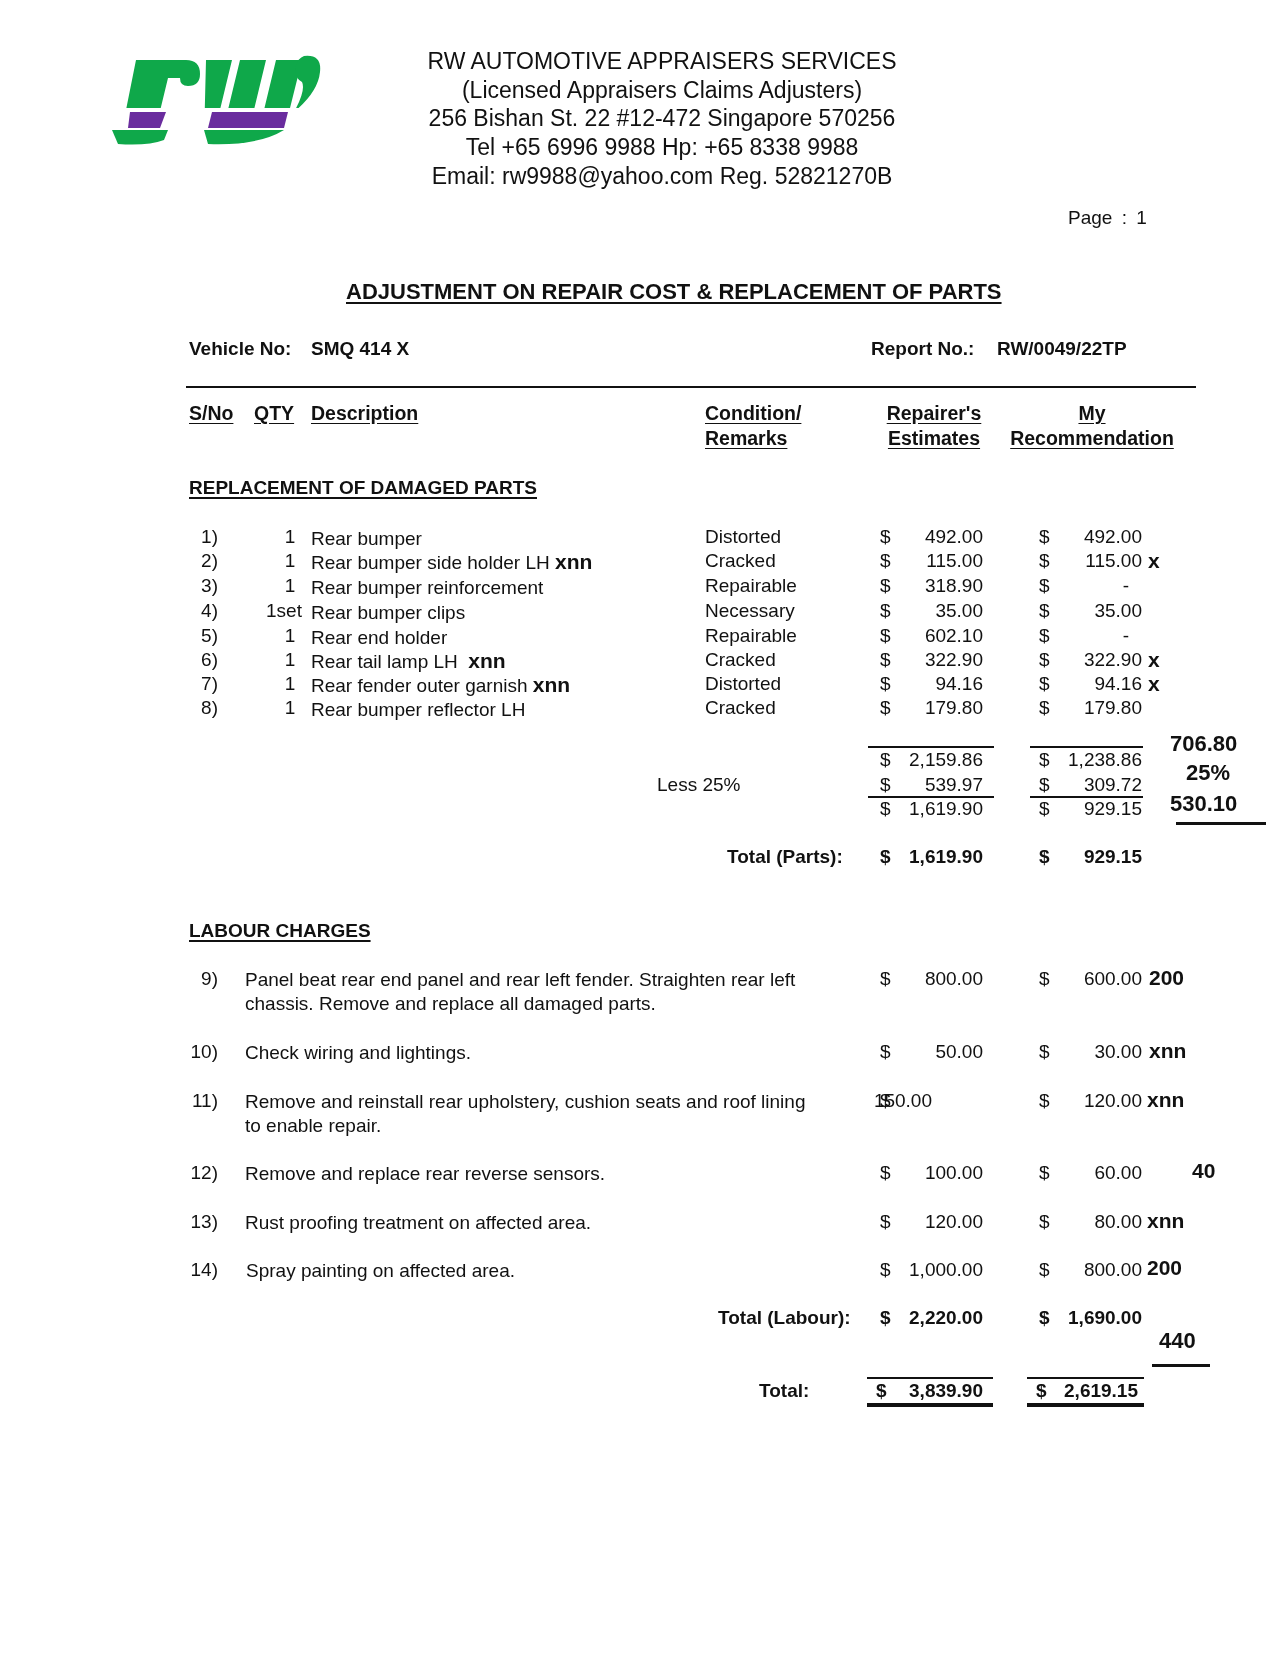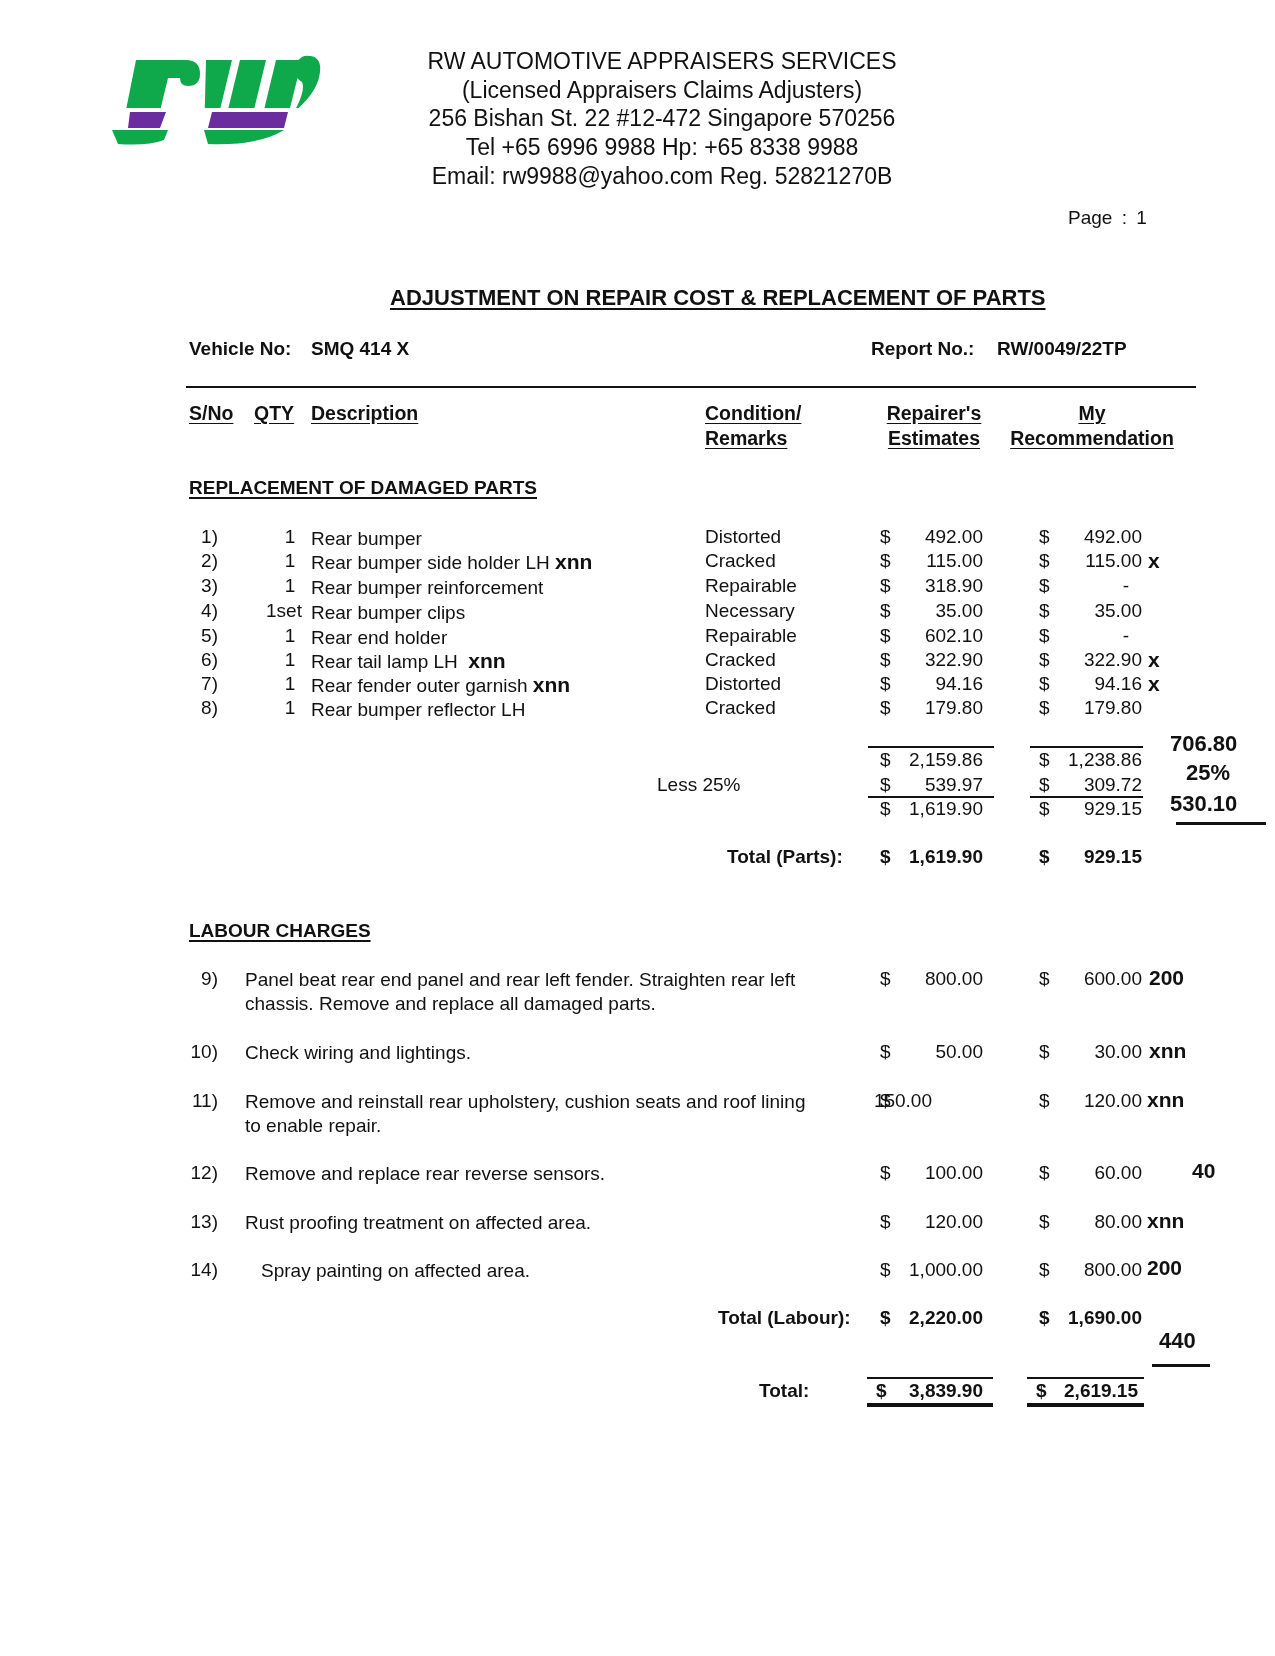--- a/index.html
+++ b/index.html
@@ -50,21 +50,21 @@
 <div class="abs hdr" style="top:104px;">256 Bishan St. 22 #12-472 Singapore 570256</div>
 <div class="abs hdr" style="top:133px;">Tel +65 6996 9988 Hp: +65 8338 9988</div>
 <div class="abs hdr" style="top:162px;">Email: rw9988@yahoo.com Reg. 52821270B</div>
 
 <div class="abs" style="left:1068px;top:207px;font-size:19px;">
   <span>Page</span>
   <span style="margin:0 4px;">:</span>
   <span>1</span>
 </div>
 
-<div class="abs b u" style="left:346px;top:285px;font-size:22px;margin-left:44px;">ADJUSTMENT ON REPAIR COST &amp; REPLACEMENT OF PARTS</div>
+<div class="abs b u" style="left:346px;top:279px;font-size:22px;">ADJUSTMENT ON REPAIR COST &amp; REPLACEMENT OF PARTS</div>
 
 <div class="abs b" style="left:189px;top:338px;font-size:19px;">Vehicle No:</div>
 <div class="abs b" style="left:311px;top:338px;font-size:19px;">SMQ 414 X</div>
 <div class="abs b" style="left:871px;top:338px;font-size:19px;">Report No.:</div>
 <div class="abs b" style="left:997px;top:338px;font-size:19px;">RW/0049/22TP</div>
 
 <div class="hline" style="left:186px;top:386px;width:1010px;height:2px;"></div>
 
 <div class="colhead" style="left:189px;top:401px;">S/No</div>
 <div class="colhead" style="left:254px;top:401px;">QTY</div>
@@ -252,21 +252,21 @@
     <span class="abs cell r" style="left:185px;width:33px;">13)</span>
     <span class="abs cell" style="left:245px;line-height:24px;"><span>Rust proofing treatment on affected area.</span></span>
     <span class="abs cell" style="left:880px;">$</span>
     <span class="abs cell r" style="left:880px;width:103px;">120.00</span>
     <span class="abs cell" style="left:1039px;">$</span>
     <span class="abs cell r" style="left:1039px;width:103px;">80.00</span>
     <span class="abs mark" style="left:1147px;top:-2px;">xnn</span>
   </div>
   <div class="abs" style="left:0;top:1259px;width:1275px;height:26px;">
     <span class="abs cell r" style="left:185px;width:33px;">14)</span>
-    <span class="abs cell" style="left:261px;line-height:24px;text-align:center;"><span>Spray painting on affected area.</span></span>
+    <span class="abs cell" style="left:246px;line-height:24px;text-align:center;"><span>Spray painting on affected area.</span></span>
     <span class="abs cell" style="left:880px;">$</span>
     <span class="abs cell r" style="left:880px;width:103px;">1,000.00</span>
     <span class="abs cell" style="left:1039px;">$</span>
     <span class="abs cell r" style="left:1039px;width:103px;">800.00</span>
     <span class="abs mark" style="left:1147px;top:-3px;">200</span>
   </div>
 </div>
 
 <span class="abs b" style="left:718px;top:1307px;font-size:19px;">Total (Labour):</span>
 <span class="abs b" style="left:880px;top:1307px;font-size:19px;">$</span>

